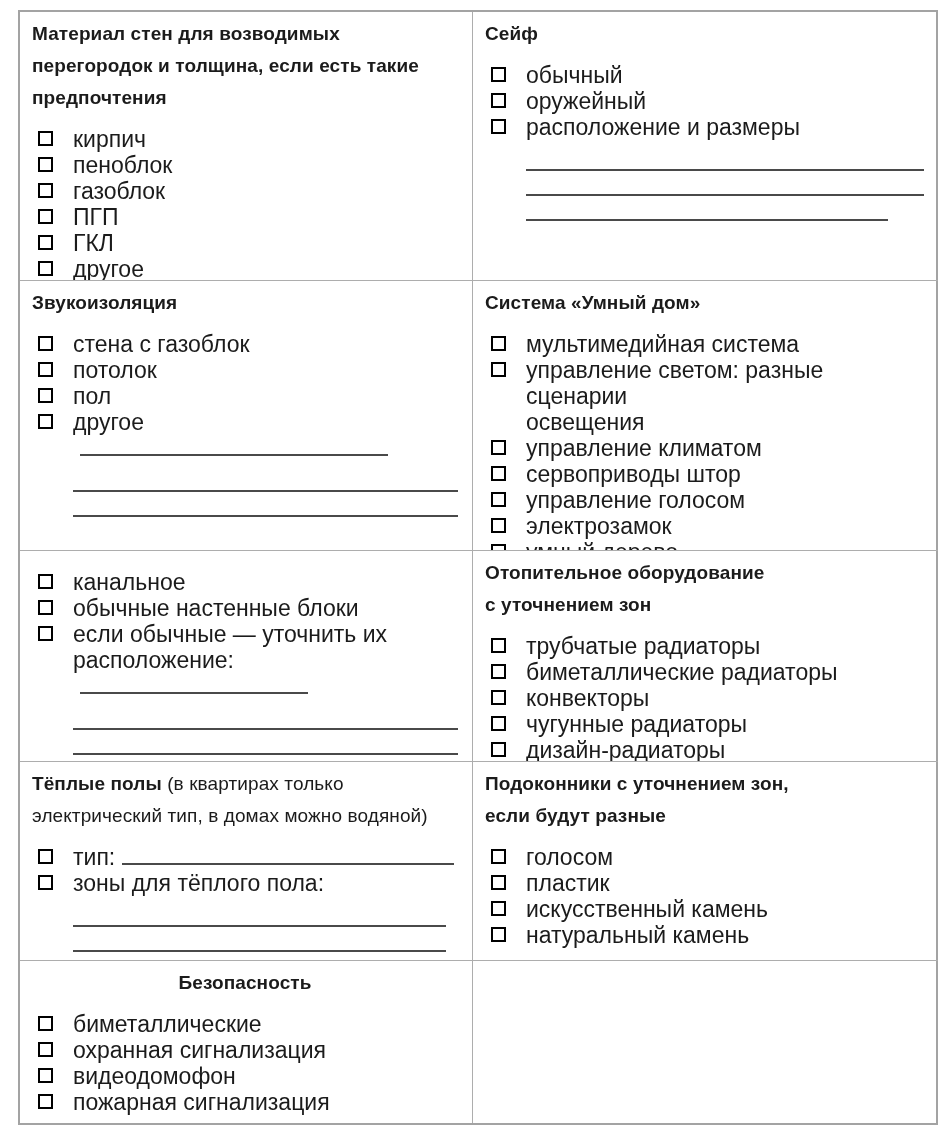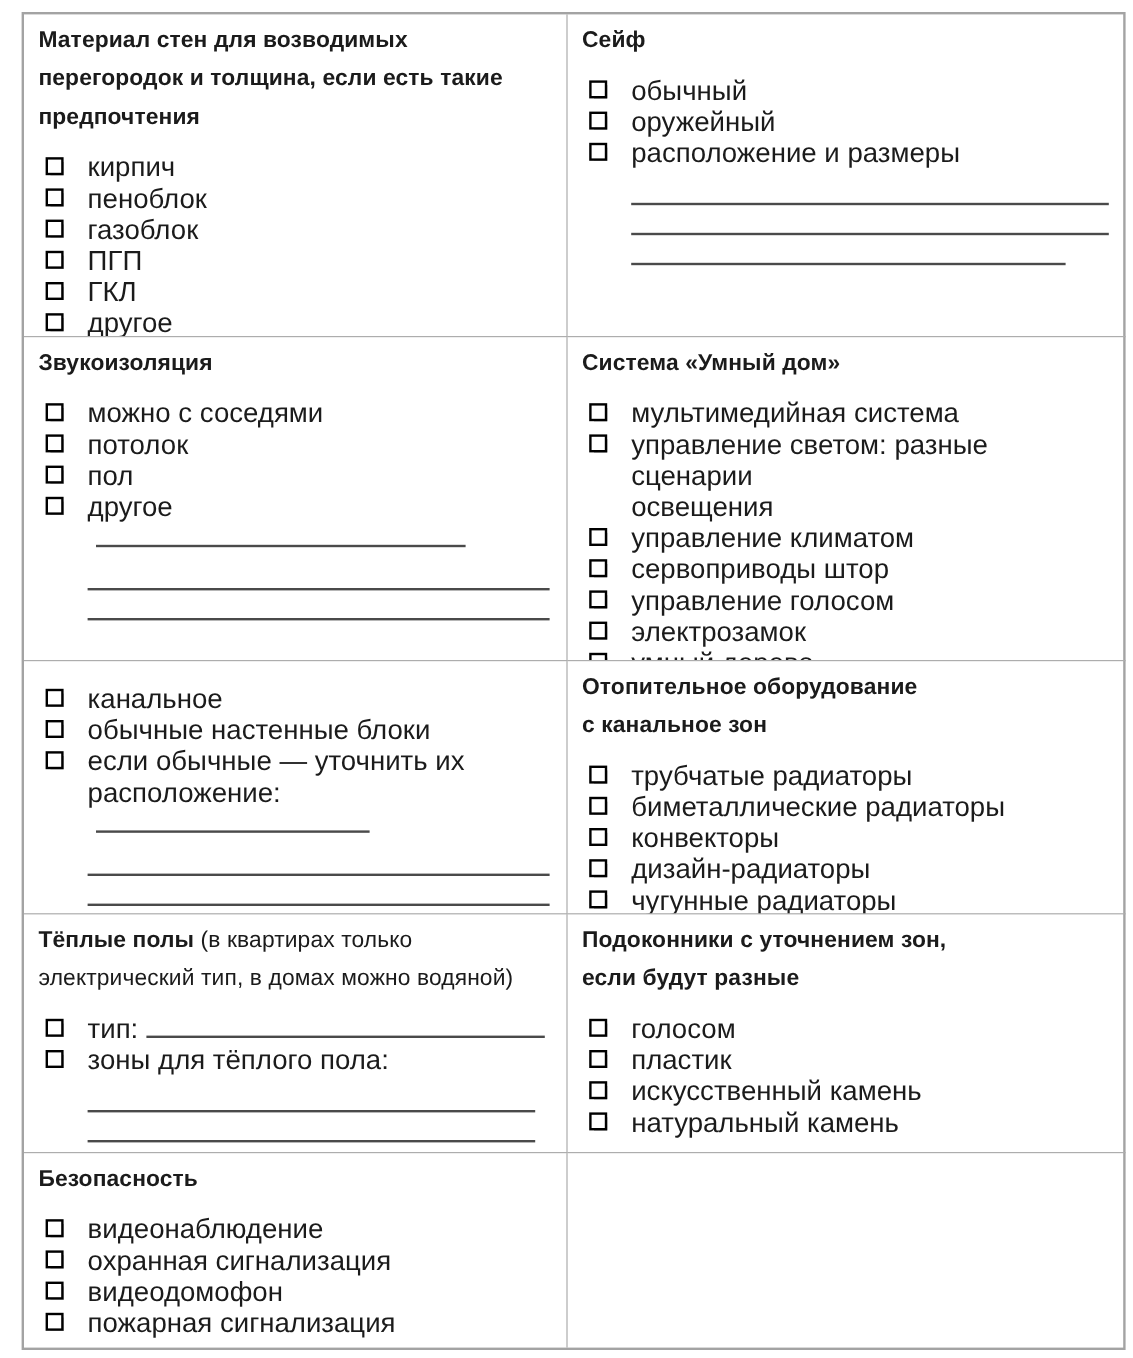--- a/index.html
+++ b/index.html
@@ -19,21 +19,21 @@
     border:2px solid var(--border-outer);
     background:#fff;
   }
   .cell{
     border-right:1px solid var(--border-inner);
     border-bottom:1px solid var(--border-inner);
     padding:6px 14px 0 12px;
     overflow:hidden;
   }
   .cell:nth-child(2n){border-right:none;}
-  .cell:nth-child(n+9){border-bottom:none;}
+  .cell:nth-child(n+9){border-bottom:none;text-align:center;}
   .cell-title{
     font-size:19px;
     line-height:32px;
     font-weight:bold;
     white-space:pre-line;
     letter-spacing:0.1px;
   }
   .cell-title .title-regular{font-weight:normal;}
   .check-list{margin-top:12px;}
   .check-item{
@@ -128,21 +128,21 @@
           <div class="blank-line" style="width: 100%;"></div>
           <div class="blank-line" style="width: 100%;"></div>
           <div class="blank-line" style="width: 91%;"></div>
         </div>
       </div>
       <div class="cell">
         <div class="cell-title"><span class="title-bold">Звукоизоляция</span></div>
         <div class="check-list">
           <div class="check-item">
             <span class="checkbox"></span>
-            <span class="item-text"><span>можно с соседями</span></span>
+            <span class="item-text"><span>стена с газоблок</span></span>
           </div>
           <div class="check-item">
             <span class="checkbox"></span>
             <span class="item-text"><span>потолок</span></span>
           </div>
           <div class="check-item">
             <span class="checkbox"></span>
             <span class="item-text"><span>пол</span></span>
           </div>
           <div class="check-item">
@@ -205,41 +205,41 @@
 расположение:</span><span class="fill-line" style="width: 228px;"></span></span>
           </div>
         </div>
         <div class="blank-group">
           <div class="blank-line" style="width: 100%;"></div>
           <div class="blank-line" style="width: 100%;"></div>
         </div>
       </div>
       <div class="cell">
         <div class="cell-title"><span class="title-bold">Отопительное оборудование
-с канальное зон</span></div>
+с уточнением зон</span></div>
         <div class="check-list">
           <div class="check-item">
             <span class="checkbox"></span>
             <span class="item-text"><span>трубчатые радиаторы</span></span>
           </div>
           <div class="check-item">
             <span class="checkbox"></span>
             <span class="item-text"><span>биметаллические радиаторы</span></span>
           </div>
           <div class="check-item">
             <span class="checkbox"></span>
             <span class="item-text"><span>конвекторы</span></span>
           </div>
           <div class="check-item">
             <span class="checkbox"></span>
+            <span class="item-text"><span>чугунные радиаторы</span></span>
+          </div>
+          <div class="check-item">
+            <span class="checkbox"></span>
             <span class="item-text"><span>дизайн-радиаторы</span></span>
-          </div>
-          <div class="check-item">
-            <span class="checkbox"></span>
-            <span class="item-text"><span>чугунные радиаторы</span></span>
           </div>
         </div>
       </div>
       <div class="cell">
         <div class="cell-title"><span class="title-bold">Тёплые полы</span><span class="title-regular"> (в квартирах только
 электрический тип, в домах можно водяной)</span></div>
         <div class="check-list">
           <div class="check-item">
             <span class="checkbox"></span>
             <span class="item-text"><span>тип:</span><span class="fill-line" style="width: 332px;"></span></span>
@@ -274,21 +274,21 @@
             <span class="checkbox"></span>
             <span class="item-text"><span>натуральный камень</span></span>
           </div>
         </div>
       </div>
       <div class="cell">
         <div class="cell-title"><span class="title-bold">Безопасность</span></div>
         <div class="check-list">
           <div class="check-item">
             <span class="checkbox"></span>
-            <span class="item-text"><span>видеонаблюдение</span></span>
+            <span class="item-text"><span>биметаллические</span></span>
           </div>
           <div class="check-item">
             <span class="checkbox"></span>
             <span class="item-text"><span>охранная сигнализация</span></span>
           </div>
           <div class="check-item">
             <span class="checkbox"></span>
             <span class="item-text"><span>видеодомофон</span></span>
           </div>
           <div class="check-item">

